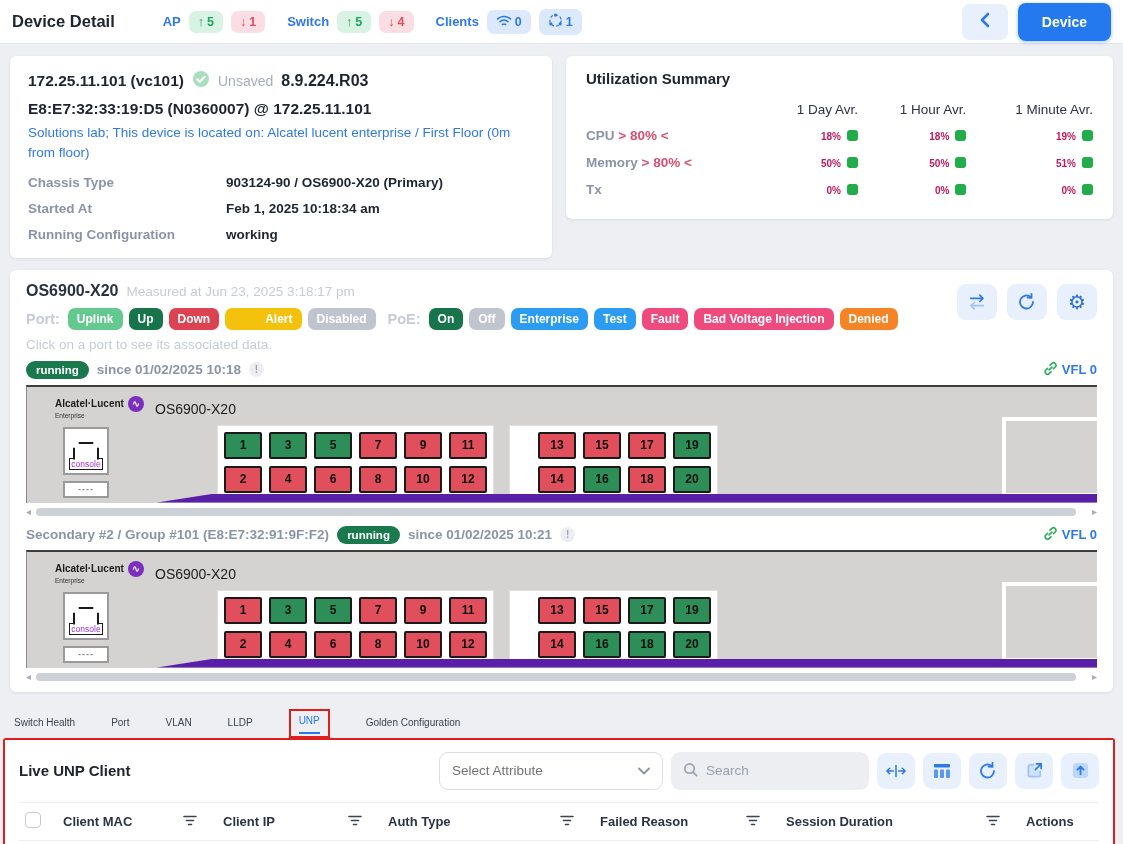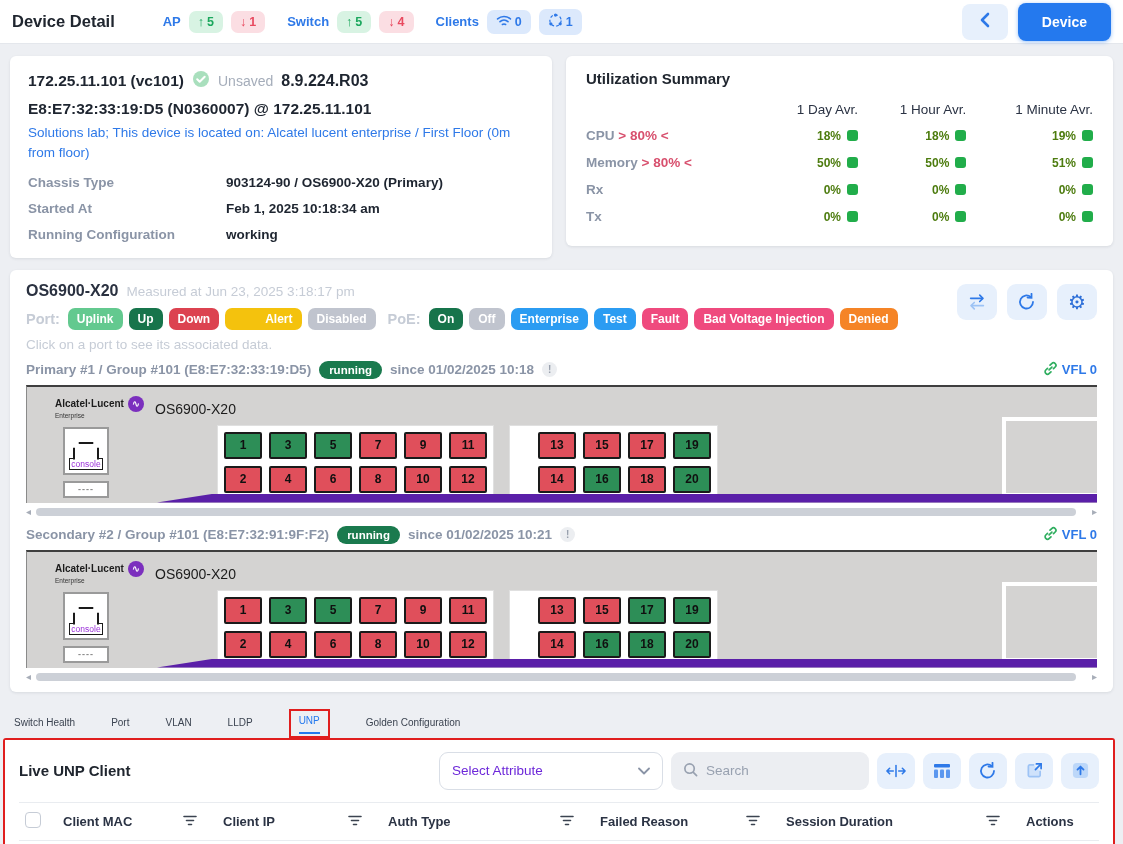--- a/index.html
+++ b/index.html
@@ -34,21 +34,21 @@
   .kv { display:grid; grid-template-columns:198px 1fr; margin-top:11px; }
   .kv .k { color:#8a94a6; font-weight:700; font-size:13.5px; }
   .kv .v { color:#1e2530; font-weight:700; font-size:13.5px; }
 
   .util-title { font-size:15px; font-weight:700; color:#20262f; }
   .util-table { width:100%; margin-top:10px; border-collapse:collapse; }
   .util-table th { font-weight:400; color:#2b3344; font-size:13.5px; text-align:right; padding:5px 0; }
   .util-table td { padding:6px 0; }
   .util-label { color:#8a94a6; font-weight:700; font-size:13.5px; text-align:left !important; }
   .util-thresh { color:#d8506e; font-weight:600; }
-  .util-val { text-align:right; font-weight:700; color:#4d7c0f; font-size:12px; white-space:nowrap; }
+  .util-val { text-align:right; font-weight:700; color:#be185d; font-size:10px; white-space:nowrap; }
   .gsq { display:inline-block; width:11px; height:11px; background:#21ad4a; border-radius:3px; margin-left:6px; vertical-align:-1px; }
 
   
   .chassis-card { margin:12px 10px 0 10px; padding:12px 16px 10px 16px; position:relative; }
   .chassis-title-row { display:flex; align-items:baseline; gap:8px; }
   .chassis-title { font-size:16px; font-weight:700; color:#2a3140; }
   .chassis-measured { color:#c6ccd6; font-size:13.5px; }
   .legend-row { display:flex; align-items:center; gap:6px; margin-top:8px; flex-wrap:nowrap; }
   .legend-label { color:#c6ccd6; font-size:14.5px; font-weight:600; margin-right:2px; }
   .badge { color:#fff; font-size:12px; font-weight:700; border-radius:7px; padding:4px 9px; white-space:nowrap; }
@@ -91,21 +91,21 @@
   .tab { font-size:10px; color:#3b4350; padding-bottom:8px; cursor:pointer; white-space:nowrap; }
   .tab.active { color:#2479ee; border-bottom:2px solid #2479ee; padding-bottom:6px; }
   .red-box-tab { border:2px solid #e01e1e; padding:4px 8px 2px 8px; margin-bottom:-2px; }
 
   
   .unp-annot { margin:2px 8px 0 3px; border:2px solid #e01e1e; border-radius:3px; }
   .unp-card { background:#fff; padding:12px 14px 10px 14px; }
   .unp-head { display:flex; align-items:center; }
   .unp-title { font-size:15px; font-weight:700; color:#20262f; }
   .unp-controls { margin-left:auto; display:flex; align-items:center; gap:8px; }
-  .sel-attr { width:224px; height:38px; border:1px solid #d9dee6; border-radius:9px; display:flex; align-items:center; padding:0 12px; color:#6d28d9; font-size:13.5px; cursor:pointer; background:#fff; }
+  .sel-attr { width:224px; height:38px; border:1px solid #d9dee6; border-radius:9px; display:flex; align-items:center; padding:0 12px; color:#737373; font-size:13.5px; cursor:pointer; background:#fff; }
   .sel-attr .chev { margin-left:auto; }
   .search-box { width:198px; height:38px; background:#eceef2; border-radius:9px; display:flex; align-items:center; gap:8px; padding:0 12px; color:#98a1b0; }
   .search-box input { border:none; background:transparent; outline:none; font-size:13.5px; color:#3b4350; width:140px; font-family:inherit; }
   .search-box input::placeholder { color:#98a1b0; }
 
   table.unp { width:100%; border-collapse:collapse; margin-top:12px; }
   table.unp th { font-size:13px; font-weight:700; color:#2b3344; text-align:left; padding:9px 6px; border-top:1px solid #e9ecf0; border-bottom:1px solid #e9ecf0; }
   table.unp td { font-size:13px; color:#2b3344; padding:10px 6px; border-bottom:1px solid #eef0f3; }
   .th-inner { display:flex; align-items:center; }
   .filter-ic { margin-left:auto; margin-right:14px; cursor:pointer; }
@@ -209,26 +209,20 @@
             <td class="util-val">18%<span class="gsq"></span></td>
             <td class="util-val">19%<span class="gsq"></span></td>
           </tr>
           <tr>
             <td class="util-label">Memory <span class="util-thresh">&gt; 80% &lt;</span></td>
             <td class="util-val">50%<span class="gsq"></span></td>
             <td class="util-val">50%<span class="gsq"></span></td>
             <td class="util-val">51%<span class="gsq"></span></td>
           </tr>
           <tr>
-            <td class="util-label">Rx </td>
-            <td class="util-val">0%<span class="gsq"></span></td>
-            <td class="util-val">0%<span class="gsq"></span></td>
-            <td class="util-val">0%<span class="gsq"></span></td>
-          </tr>
-          <tr>
             <td class="util-label">Tx </td>
             <td class="util-val">0%<span class="gsq"></span></td>
             <td class="util-val">0%<span class="gsq"></span></td>
             <td class="util-val">0%<span class="gsq"></span></td>
           </tr>
         </tbody>
     </table>
   </div>
 </div>
 
@@ -274,21 +268,20 @@
           <polyline points="13.5,0.8 13.5,4.8 9.5,4.5" fill="none"></polyline>
         </svg>
       </button>
     <button class="icon-btn">
         <span style="font-size:20px;line-height:1;color:#2e6fd8;">⚙</span>
       </button>
   </div>
 
   <div id="units">
       <div class="unit-head">
-        <span class="unit-name">Primary #1 / Group #101 (E8:E7:32:33:19:D5)</span>
         <span class="run-badge">running</span>
         <span class="unit-since">since 01/02/2025 10:18</span>
         <span class="info-dot">!</span>
         <span class="vfl">
           <span><svg width="15" height="15" viewBox="0 0 16 16" fill="none" stroke="#2fae5f" stroke-width="1.8" stroke-linecap="round">
               <path d="M6.5 9.5L9.5 6.5"></path>
               <path d="M7.5 4.5l1.8-1.8a2.6 2.6 0 0 1 3.7 3.7L11.2 8.2"></path>
               <path d="M8.5 11.5l-1.8 1.8a2.6 2.6 0 0 1-3.7-3.7l1.8-1.8"></path>
             </svg></span>
           <span>VFL 0</span>

